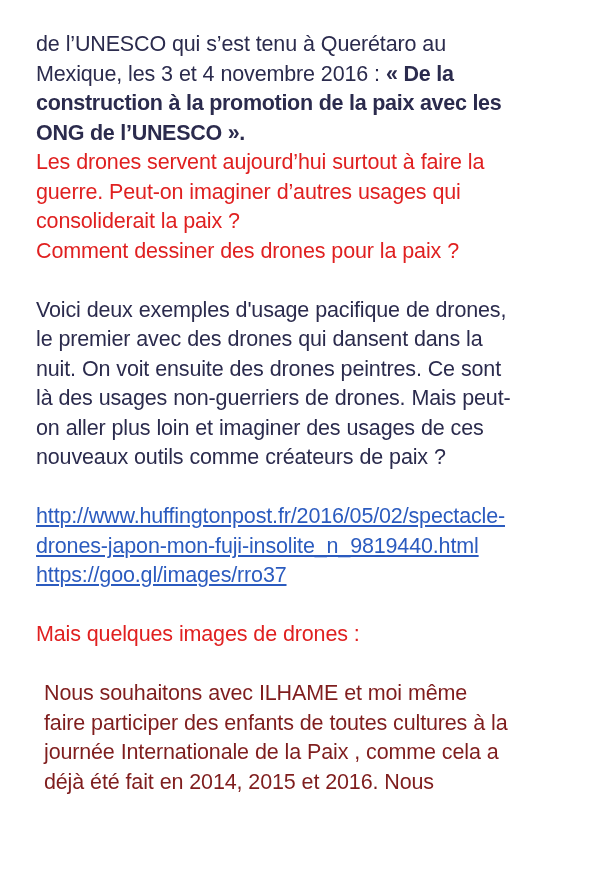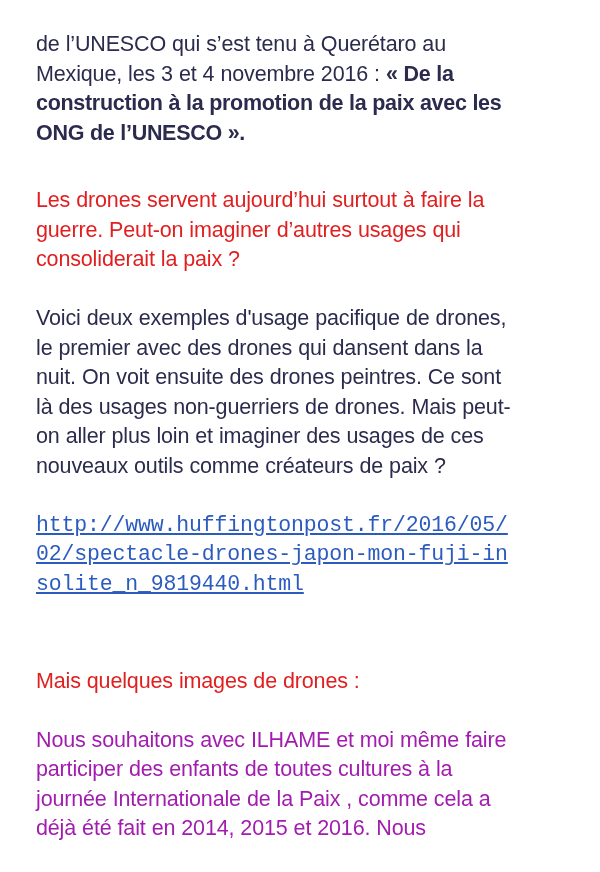--- a/index.html
+++ b/index.html
@@ -27,67 +27,68 @@
     letter-spacing: -0.15px;
     word-spacing: 0.2px;
   }
   p {
     margin: 0;
   }
   .para-navy {
     color: #2b2b4d;
   }
   .para-black {
-    color: #a21caf;
+    color: #7f1d1d;
+    margin-left: 8px;
   }
   .para-red {
     color: #e02020;
-    margin-top: 38px;
   }
   .bold-quote {
     font-weight: bold;
     letter-spacing: -0.3px;
   }
   .link-block {
     color: #2b5bbf;
     text-decoration: underline;
     text-underline-offset: 2px;
     display: block;
     word-break: break-all;
     overflow-wrap: anywhere;
     cursor: pointer;
   }
   .spacer-line {
     height: 29.5px;
   }
   .links-group {
     margin-top: 0;
-    font-family: Liberation Mono, monospace;
   }
 </style>
 </head>
 <body>
 
 <div class="page">
   <div class="doc-body">
 
     <p class="para-navy"><span>de l’UNESCO qui s’est tenu à Querétaro au Mexique, les 3 et 4 novembre 2016 : </span><span class="bold-quote">« De la construction à la promotion de la paix avec les ONG de l’UNESCO ».</span></p>
 
 
     <p class="para-red">Les drones servent aujourd’hui surtout à faire la guerre. Peut-on imaginer d’autres usages qui consoliderait la paix ?</p>
 
+    <p class="para-red">Comment dessiner des drones pour la paix ?</p>
 
     <div class="spacer-line"></div>
 
     <p class="para-navy">Voici deux exemples d'usage pacifique de drones, le premier avec des drones qui dansent dans la nuit. On voit ensuite des drones peintres. Ce sont là des usages non-guerriers de drones. Mais peut-on aller plus loin et imaginer des usages de ces nouveaux outils comme créateurs de paix ?</p>
 
     <div class="spacer-line"></div>
 
     <div class="links-group">
       <a class="link-block" href="#">http://www.huffingtonpost.fr/2016/05/02/spectacle-drones-japon-mon-fuji-insolite_n_9819440.html</a>
+      <a class="link-block" href="#">https://goo.gl/images/rro37</a>
     </div>
 
     <div class="spacer-line"></div>
 
     <p class="para-red">Mais quelques images de drones :</p>
 
     <div class="spacer-line"></div>
 
     <p class="para-black">Nous souhaitons avec ILHAME  et moi même faire participer des enfants de toutes cultures à la journée Internationale de la Paix , comme cela a déjà été fait en 2014, 2015 et 2016. Nous</p>
 

